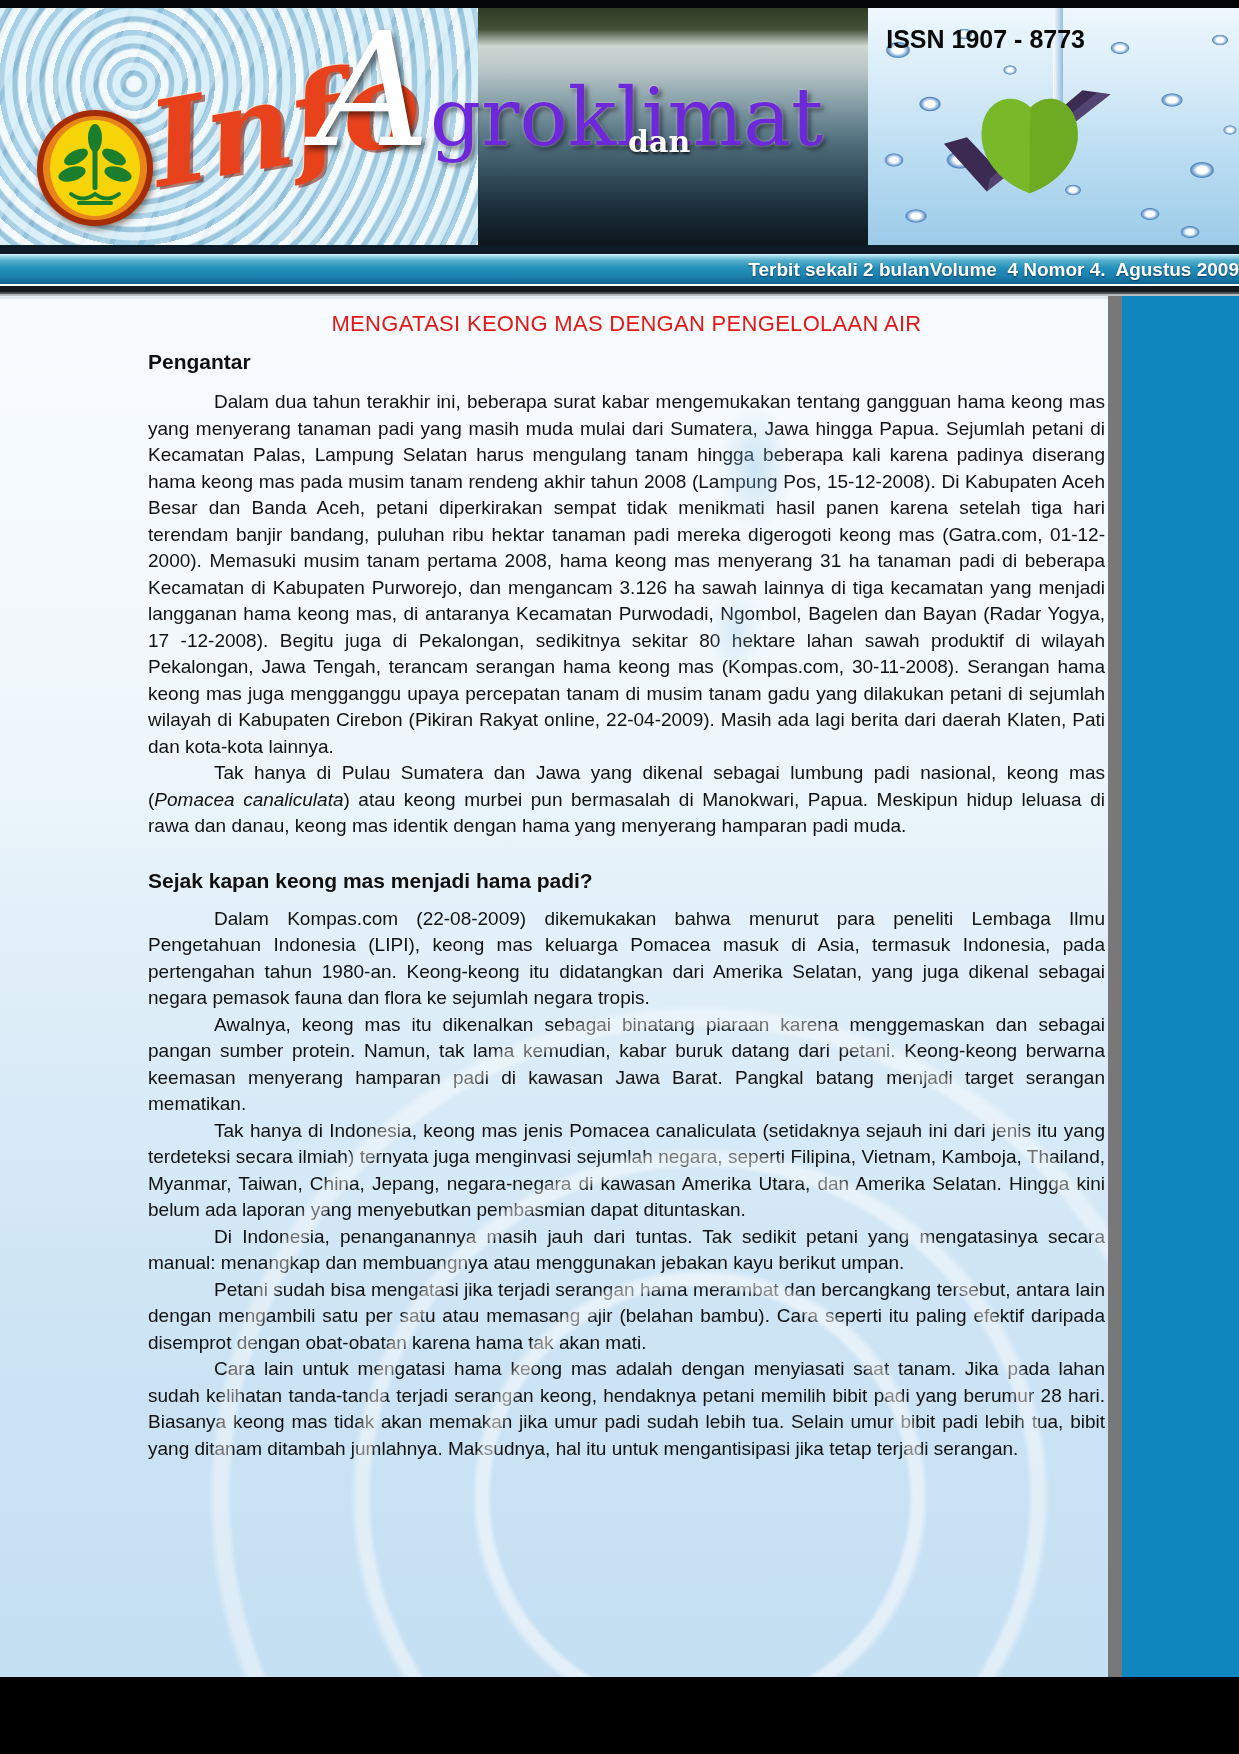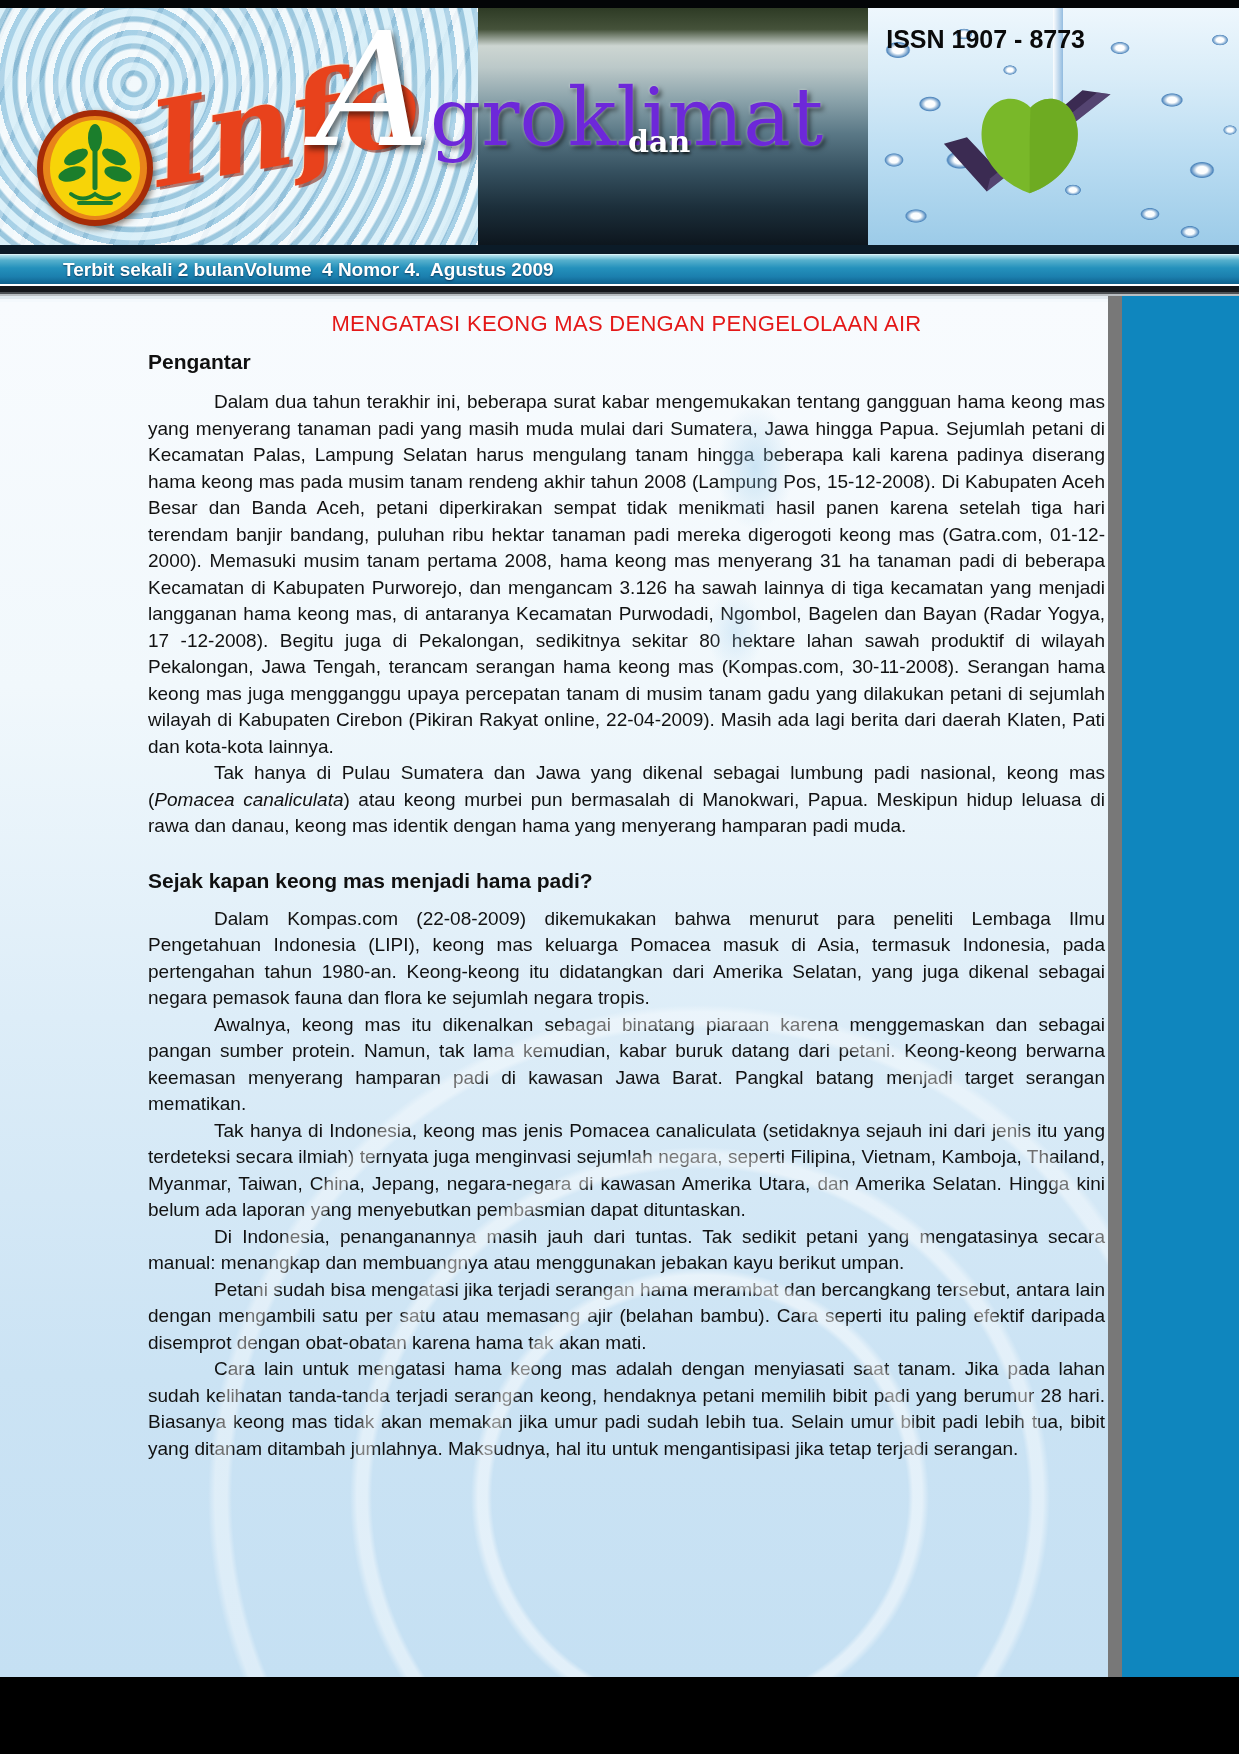--- a/index.html
+++ b/index.html
@@ -61,21 +61,21 @@
       font-size:30px;color:#ffffff;text-shadow:1px 2px 3px rgba(0,0,0,.8);}
   .t-hidro{position:absolute;left:458px;top:138px;letter-spacing:1px;
       font-family:"DejaVu Sans",sans-serif;font-weight:bold;font-size:54px;color:#33606f;
       text-shadow:-2px 0 0 #fff,2px 0 0 #fff,0 -2px 0 #fff,0 2px 0 #fff,
                   -2px -2px 0 #fff,2px 2px 0 #fff,-2px 2px 0 #fff,2px -2px 0 #fff,
                   4px 5px 6px rgba(0,0,0,.45);}
   .issn{position:absolute;right:154px;top:17px;font-size:25px;font-weight:bold;color:#0a0a0a;}
 
   
   .navy-strip{height:9px;background:#0b1b28;}
-  .issue-bar{position:relative;height:30px;display:flex;align-items:center;justify-content:flex-start;
+  .issue-bar{position:relative;height:30px;display:flex;align-items:center;justify-content:flex-end;
       background:linear-gradient(180deg,#b6e4f0 0%,#56b0cd 18%,#2491bc 45%,#1b7fae 75%,#0f618d 100%);
       border-top:1px solid #d8f2f8;box-sizing:border-box;}
   .issue-bar span{color:#fff;font-weight:bold;font-size:19px;text-shadow:0 1px 2px rgba(0,0,30,.55);}
   .bar-left{margin-left:63px;}
   .bar-right{white-space:pre;}
 
   
   .separator{height:18px;background:linear-gradient(180deg,
       #ffffff 0 2px,#15181c 2px 8px,#4c5054 8px 10px,#b9bec2 10px 12px,
       #e2eaf0 12px 15px,#f4f9fd 15px 100%);}

